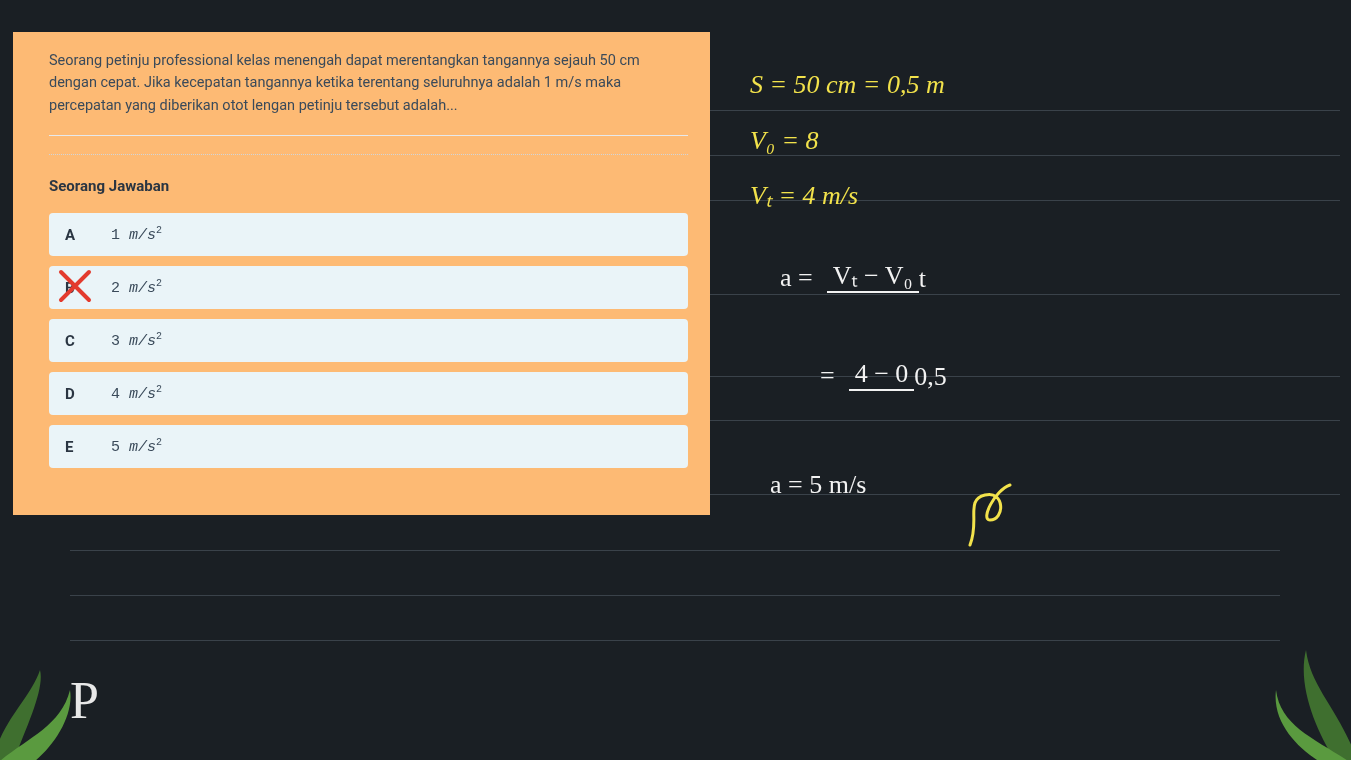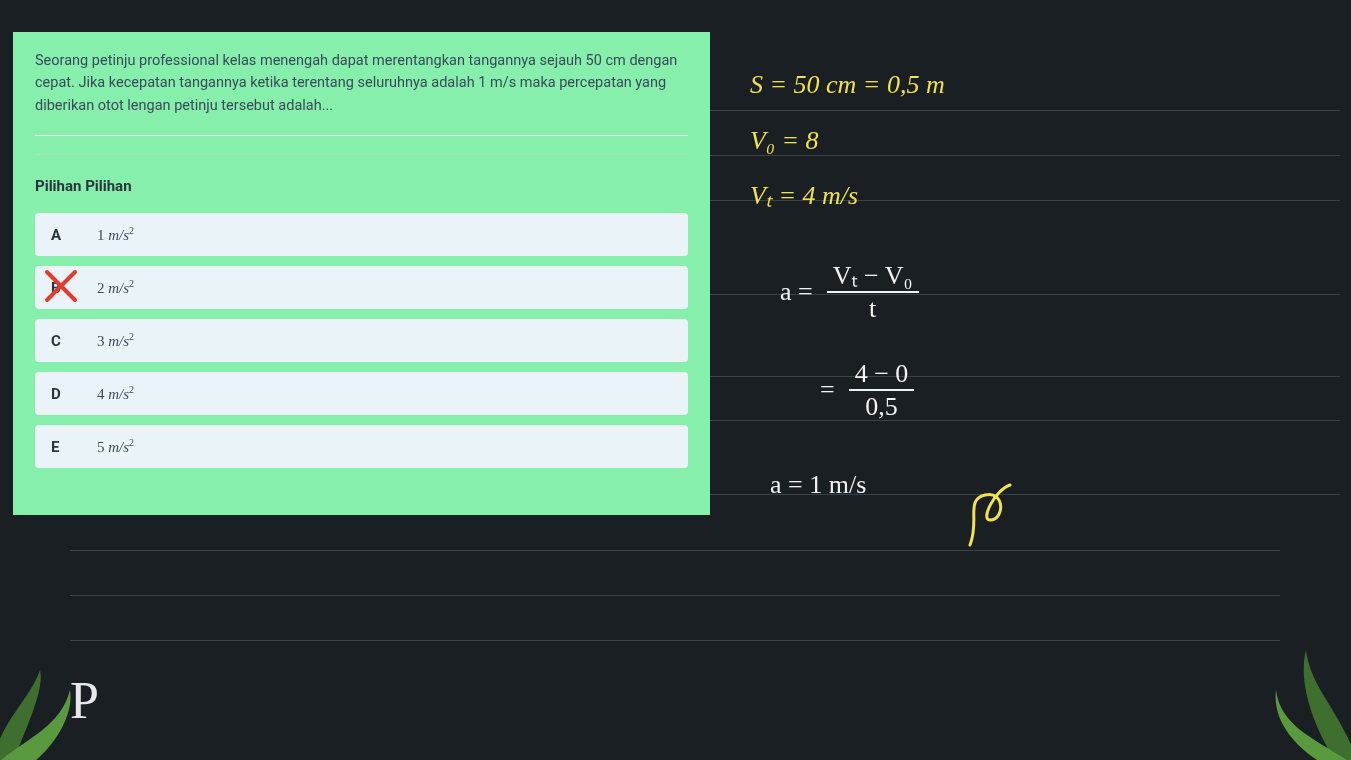--- a/index.html
+++ b/index.html
@@ -10,22 +10,22 @@
     position: relative;
   }
 
   
   .question-card {
     position: absolute;
     left: 13px;
     top: 32px;
     width: 697px;
     height: 483px;
-    background: #86efac;
-    padding: 18px 22px 14px 22px;
+    background: #fdba74;
+    padding: 18px 22px 14px 36px;
   }
   .question-text {
     color: #3a4a5a;
     font-size: 14.5px;
     line-height: 1.55;
     margin-bottom: 18px;
   }
   .thin-divider {
     border: none;
     border-top: 1px solid #e6e9ec;
@@ -54,21 +54,21 @@
     cursor: pointer;
   }
   .answer-letter {
     font-weight: 700;
     color: #2a3542;
     font-size: 15px;
     width: 18px;
   }
   .answer-value {
     color: #3a4a5a;
-    font-family: Liberation Serif, serif;
+    font-family: Liberation Mono, monospace;
     font-size: 15px;
     text-align: center;
   }
   .answer-value sup { font-size: 10px; }
   .x-mark {
     position: absolute;
     left: 8px; top: 2px;
     width: 36px; height: 36px;
     pointer-events: none;
   }
@@ -92,21 +92,21 @@
   .hand {
     position: absolute;
     font-family: "Segoe Script", "Comic Sans MS", cursive;
     font-size: 26px;
     white-space: nowrap;
   }
   .yellow { color: #f2e24b; font-style: italic; }
   .white { color: #f2f2f2; }
   .frac {
     display: inline-flex;
-    flex-direction: column;
+    flex-direction: row;
     align-items: center;
     vertical-align: middle;
     line-height: 1.05;
     justify-content: space-between;
   }
   .frac .num { border-bottom: 2px solid currentColor; padding: 0 6px 2px 6px; }
   .frac .den { padding-top: 2px; }
 
   
   .full-line {
@@ -171,38 +171,38 @@
   </div>
 
   <div class="hand white" style="left:100px; top:320px; display:flex; align-items:center; gap:14px;">
     <span>=</span>
     <span class="frac">
       <span class="num">4 − 0</span>
       <span class="den">0,5</span>
     </span>
   </div>
 
-  <div class="hand white" style="left:50px; top:430px;">a = 1 m/s</div>
+  <div class="hand white" style="left:50px; top:430px;">a = 5 m/s</div>
 </div>
 
 <div class="loop">
   <svg viewBox="0 0 60 70">
     <path d="M10 65 C 20 40, 5 20, 25 15 C 45 10, 45 40, 30 40 C 20 40, 35 10, 50 5" stroke="#f2e24b" stroke-width="3" fill="none" stroke-linecap="round"></path>
   </svg>
 </div>
 
 <div class="full-line" style="top:550px"></div>
 <div class="full-line" style="top:595px"></div>
 <div class="full-line" style="top:640px"></div>
 
 <div class="question-card">
   <p class="question-text">Seorang petinju professional kelas menengah dapat merentangkan tangannya sejauh 50 cm dengan cepat. Jika kecepatan tangannya ketika terentang seluruhnya adalah 1 m/s maka percepatan yang diberikan otot lengan petinju tersebut adalah...</p>
   <hr class="thin-divider">
   <hr class="dotted-divider">
-  <div class="section-title">Pilihan Pilihan</div>
+  <div class="section-title">Seorang Jawaban</div>
 
   <div class="answer-list">
     <div class="answer-item">
       <span class="answer-letter">A</span>
       <span class="answer-value">
         <span>1</span>&nbsp;<i><span>m/s</span></i><sup>2</sup>
       </span>
     </div>
 
     <div class="answer-item">

